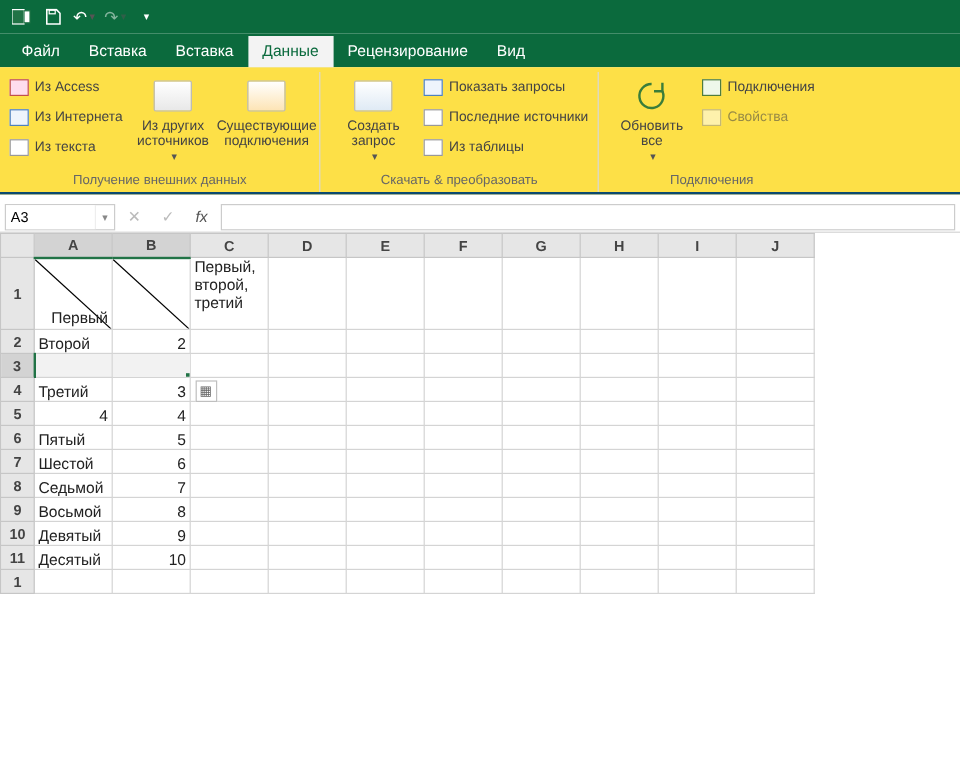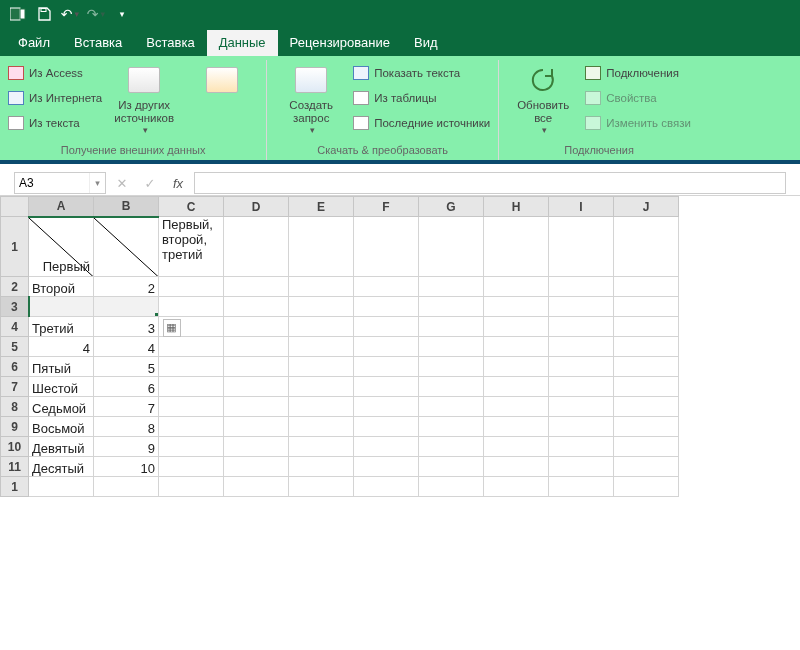--- a/index.html
+++ b/index.html
@@ -10,34 +10,34 @@
   .titlebar .ql { display: flex; gap: 2px; align-items: center; }
   .qat-btn { width: 24px; height: 22px; display: flex; align-items: center; justify-content: center; color: #fff; font-size: 14px; }
   .qat-btn svg { fill: #fff; stroke: #fff; }
 
   
   .tabs { background: #0b6a3d; height: 28px; display: flex; align-items: flex-end; padding: 0 6px; }
   .tab { color: #fff; padding: 5px 12px 6px 12px; font-size: 13px; cursor: pointer; }
   .tab.active { background: #f3f3f3; color: #0b6a3d; }
 
   
-  .ribbon { background: #86efac; border-bottom: 4px solid #0c4a6e; padding: 4px 0 0 0; display: flex; }
+  .ribbon { background: #fde047; border-bottom: 2px solid #0c4a6e; padding: 4px 0 0 0; display: flex; }
   .group { border-right: 1px solid #d8d8d8; padding: 2px 8px 0 8px; display: flex; flex-direction: column; }
   .group-body { display: flex; align-items: stretch; gap: 6px; min-height: 80px; }
   .group-label { text-align: center; color: #666; font-size: 11px; padding: 2px 0 4px 0; }
   .bigbtn { display: flex; flex-direction: column; align-items: center; justify-content: flex-start; width: 72px; padding-top: 2px; text-align: center; color: #444; }
   .bigbtn .ico { width: 32px; height: 32px; margin-bottom: 3px; display: flex; align-items: center; justify-content: center; }
   .bigbtn .lbl { font-size: 11.5px; line-height: 1.15; }
   .smallbtn { display: flex; align-items: center; color: #444; font-size: 11.5px; height: 22px; gap: 5px; white-space: nowrap; }
   .smallbtn .ico { width: 16px; height: 16px; display:flex; align-items:center; justify-content:center; }
   .col { display: flex; flex-direction: column; justify-content: flex-start; gap: 3px; }
   .dd-caret { font-size: 9px; color: #555; margin-left: 2px; }
 
   
-  .fbar { display: flex; align-items: flex-start; height: 26px; border-bottom: 1px solid #d4d4d4; background: #fff; padding: 2px 14px; gap: 4px; margin-top: 6px;}
+  .fbar { display: flex; align-items: center; height: 26px; border-bottom: 1px solid #d4d4d4; background: #fff; padding: 2px 4px; gap: 4px; margin-top: 6px;}
   .namebox-wrap { display:flex; align-items:center; border:1px solid #ccc; height:22px; }
   .namebox { width: 74px; height: 20px; border: none; padding: 0 4px; font-size: 12px; outline:none; }
   .namebox-dd { width:16px; display:flex; align-items:center; justify-content:center; color:#888; font-size:9px; border-left:1px solid #eee; height:100%;}
   .fbar-btn { width: 24px; height: 22px; display: flex; align-items: center; justify-content: center; color: #999; font-size: 13px; }
   .fbar-btn.cancel { color:#bbb; }
   .fbar-btn.enter { color:#bbb; }
   .fbar-input { flex: 1; border: 1px solid #ccc; height: 22px; padding: 0 4px; outline:none; font-size:12px;}
 
   
   .grid-wrap { position: relative; overflow: auto; height: calc(650px - 28px - 28px - 106px - 26px); }
@@ -133,53 +133,55 @@
             <div class="ph-db"></div>
           </div>
         <div class="lbl" style="white-space:pre-line">Из других
 источников</div>
         <span class="dd-caret">▾</span>
       </div>
       <div class="bigbtn">
         <div class="ico">
             <div class="ph-db" style="background:linear-gradient(#fff,#fde4b5)"></div>
           </div>
+        <div class="lbl" style="white-space:pre-line">Существующие
+подключения</div>
       </div>
     </div>
     <div class="group-label">Получение внешних данных</div>
   </div>
 
   <div class="group">
     <div class="group-body">
       <div class="bigbtn">
         <div class="ico">
             <div class="ph-db" style="background:linear-gradient(#fff,#dfeaf5)"></div>
           </div>
         <div class="lbl" style="white-space:pre-line">Создать
 запрос</div>
         <span class="dd-caret">▾</span>
       </div>
       <div class="col">
         <div class="smallbtn">
             <span class="ico">
               <span class="ph16 blue"></span>
             </span>
-            <span>Показать текста</span>
+            <span>Показать запросы</span>
           </div>
         <div class="smallbtn">
             <span class="ico">
               <span class="ph16"></span>
             </span>
+            <span>Последние источники</span>
+          </div>
+        <div class="smallbtn">
+            <span class="ico">
+              <span class="ph16"></span>
+            </span>
             <span>Из таблицы</span>
-          </div>
-        <div class="smallbtn">
-            <span class="ico">
-              <span class="ph16"></span>
-            </span>
-            <span>Последние источники</span>
           </div>
       </div>
     </div>
     <div class="group-label">Скачать &amp; преобразовать</div>
   </div>
 
   <div class="group" style="border-right:none">
     <div class="group-body">
       <div class="bigbtn">
         <div class="ico">
@@ -197,26 +199,20 @@
             <span class="ico">
               <span class="ph16 grn"></span>
             </span>
             <span>Подключения</span>
           </div>
         <div class="smallbtn" style="opacity:.55">
             <span class="ico">
               <span class="ph16"></span>
             </span>
             <span>Свойства</span>
-          </div>
-        <div class="smallbtn" style="opacity:.55">
-            <span class="ico">
-              <span class="ph16"></span>
-            </span>
-            <span>Изменить связи</span>
           </div>
       </div>
     </div>
     <div class="group-label">Подключения</div>
   </div>
 </div>
 
 <div class="fbar">
   <div class="namebox-wrap">
     <input class="namebox" value="A3" style="">

